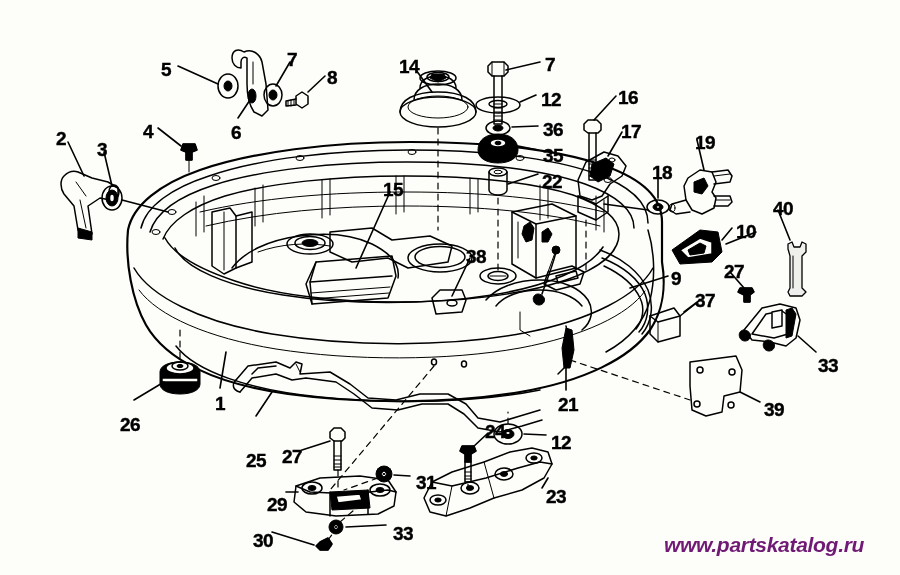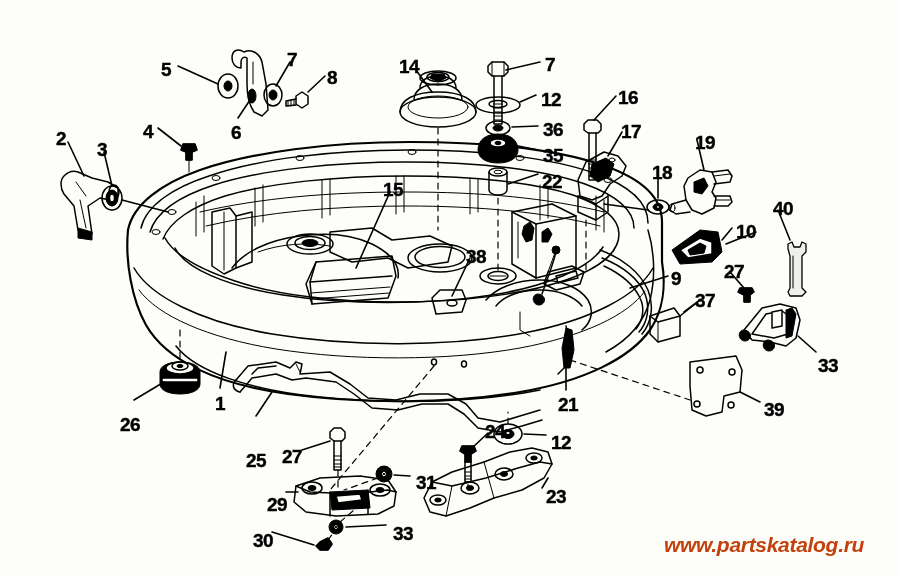--- a/index.html
+++ b/index.html
@@ -32,21 +32,21 @@
     white-space: nowrap;
     letter-spacing: -0.5px;
     -webkit-text-stroke: 0.4px #000;
   }
   #watermark {
     position: absolute;
     font-family: "Liberation Sans", sans-serif;
     font-style: italic;
     font-weight: bold;
     font-size: 21px;
-    color: #c2410c;
+    color: #701a75;
     letter-spacing: -0.3px;
     white-space: nowrap;
     left: 664px;
     top: 533px;
   }
 </style>
 </head>
 <body>
 
 <div id="page">

